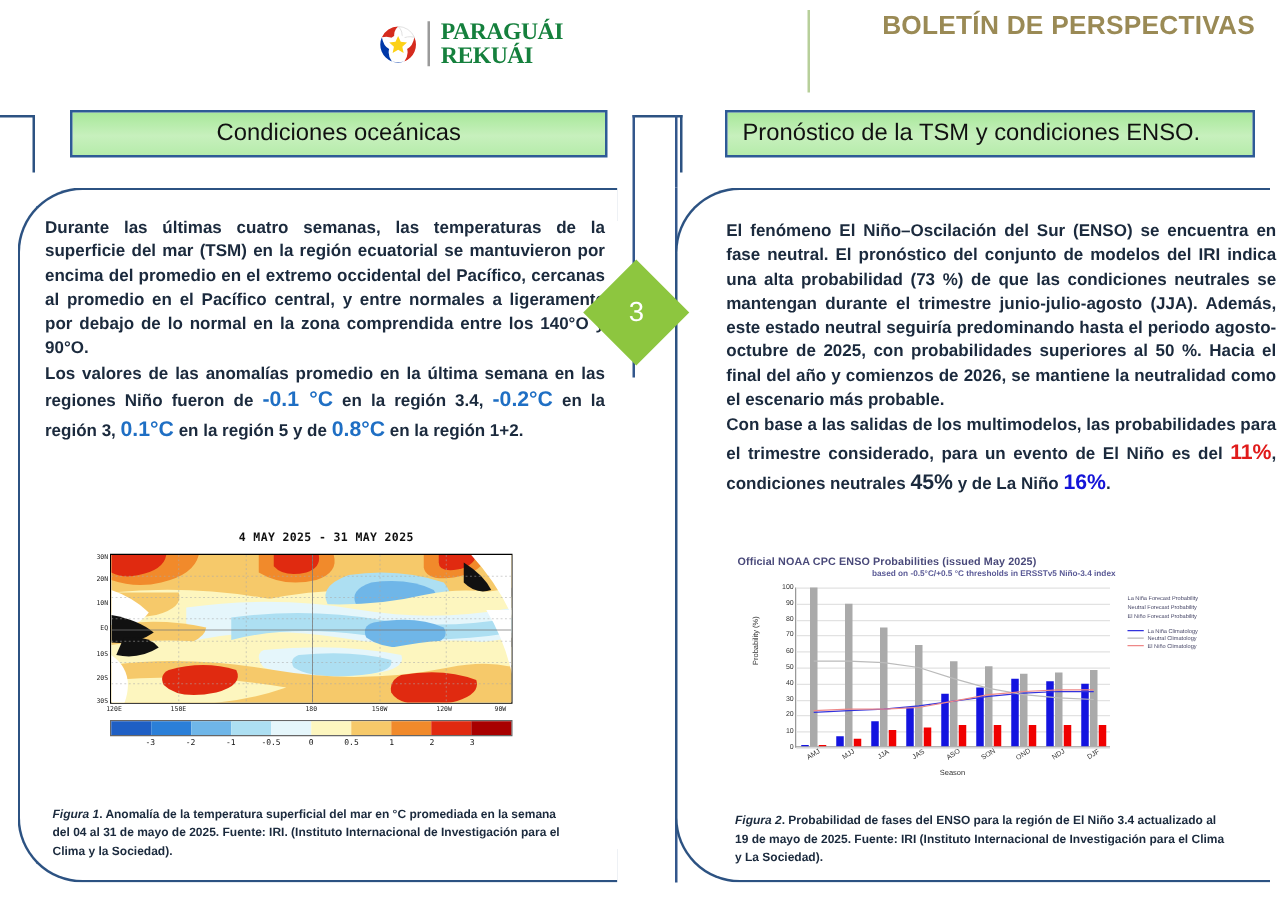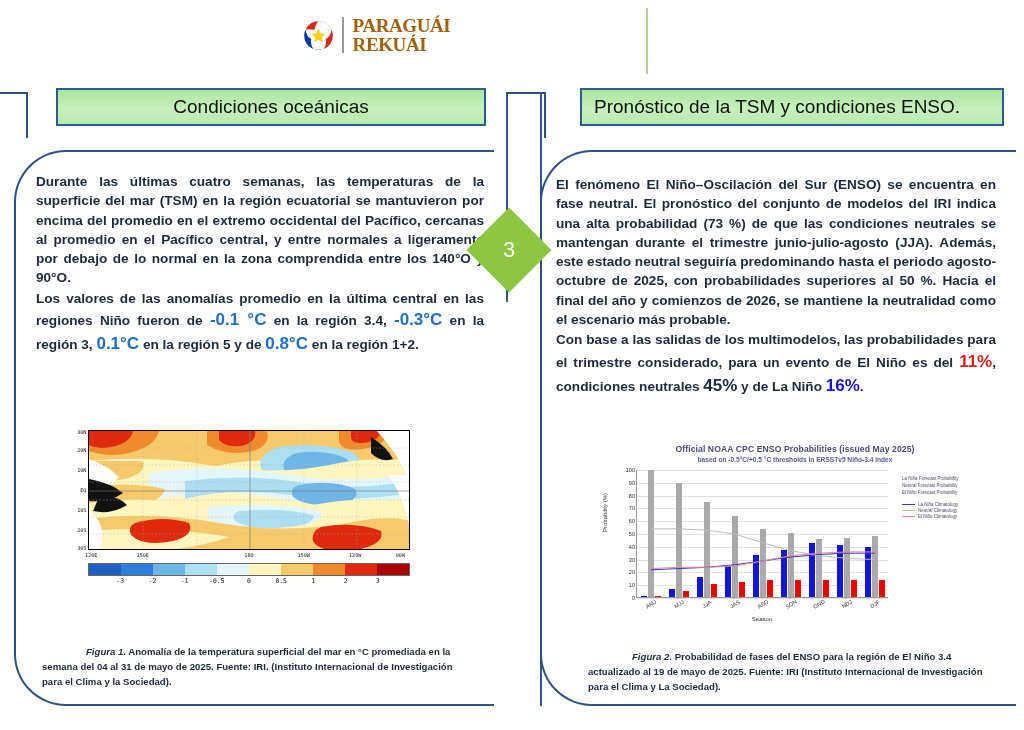--- a/index.html
+++ b/index.html
@@ -42,21 +42,21 @@
   #gov-logo .gov-l1 small { font-size: 10.5px; }
   #gov-logo .gov-l2 {
     font-family: "Liberation Serif", serif;
     font-weight: bold; font-size: 19.5px; color: #000;
     letter-spacing: -0.4px;
   }
   #gov-logo .gov-sep { width: 1.6px; height: 36px; background: #9a9a9a; }
   #gov-logo .gov-right { line-height: 1.02; }
   #gov-logo .gov-r1, #gov-logo .gov-r2 {
     font-family: "Liberation Serif", serif;
-    font-weight: bold; font-size: 19px; color: #a16207;
+    font-weight: bold; font-size: 19px; color: #15803d;
     letter-spacing: -0.4px;
   }
 
   #bulletin-title {
     position: absolute; right: 20px; top: 8px;
     width: 400px;
     text-align: right;
     font-size: 21px; font-weight: bold;
     color: #9a8a55; line-height: 1.28;
     letter-spacing: 0.2px;
@@ -97,21 +97,21 @@
   
   .body-text {
     position: absolute;
     font-size: 13.6px;
     color: #1b2a3d;
     line-height: 1.42;
     text-align: justify;
     font-weight: 600;
   }
   #text-left  { left: 36px;  top: 172px; width: 448px; }
-  #text-right { left: 556px; top: 175px; width: 440px; }
+  #text-right { left: 581px; top: 175px; width: 440px; }
   .body-text p { margin-bottom: 1px; }
   .hl-blue  { color: #1f6fc4; font-size: 17px; font-weight: bold; }
   .hl-red   { color: #e01b1b; font-size: 17px; font-weight: bold; }
   .hl-dark  { color: #1b2a3d; font-size: 17px; font-weight: bold; }
   .hl-navy  { color: #1414d8; font-size: 17px; font-weight: bold; }
 
   
   #page-marker {
     position: absolute; left: 479px; top: 220px;
     width: 60px; height: 60px;
@@ -144,21 +144,21 @@
   #colorbar { display: flex; height: 13px; border: 0.8px solid #666; }
   #colorbar div { flex: 1; }
   .cbtick {
     position: absolute; top: 14px; font-family: "DejaVu Sans Mono", monospace;
     font-size: 6.4px; color: #111; transform: translateX(-50%);
   }
 
   
   #fig2 { position: absolute; left: 590px; top: 444px; width: 410px; height: 190px; }
   #fig2-title {
-    text-align: center; font-size: 8.6px; font-weight: bold;
+    font-size: 8.6px; font-weight: bold;
     color: #4a4a7a; letter-spacing: 0.1px;
   }
   #fig2-sub {
     text-align: center; font-size: 6.6px; font-weight: bold;
     color: #5a5a96; margin-top: 2px;
   }
   #plot-area {
     position: absolute; left: 46px; top: 26px;
     width: 252px; height: 128px;
     border-left: 0.8px solid #999; border-bottom: 0.8px solid #999;
@@ -194,21 +194,21 @@
   .leg-swatch { width: 13px; height: 1.4px; }
   .leg-line span { font-size: 4.5px; color: #4a4a6a; }
 
   
   .caption {
     position: absolute; font-size: 9.6px; color: #1b2a3d;
     line-height: 1.55; font-weight: 600;
   }
   #cap1 { left: 42px;  top: 645px; width: 412px; }
   #cap2 { left: 588px; top: 650px; width: 398px; }
-  .caption b { font-style: italic; margin-left: 44px; }
+  .caption b { font-style: italic; }
 </style>
 </head>
 <body>
 
 <div id="header">
 
 
   <div id="gov-logo">
     <svg width="31" height="31" viewBox="0 0 31 31">
       <path d="M15.5 1.2 a14.3 14.3 0 0 0 -13 8.6 q6 -1.4 10.2 1.6 q-1.6 -6.4 2.8 -10.2z" fill="#d52b1e"></path>
@@ -223,20 +223,21 @@
       <div class="gov-sep"></div>
       <div class="gov-right">
         <div class="gov-r1">PARAGUÁI</div>
         <div class="gov-r2">REKUÁI</div>
       </div>
     </div>
   </div>
 
   <div id="title-divider"></div>
   <div id="bulletin-title">
+    <div>BOLETÍN DE PERSPECTIVAS</div>
   </div>
 </div>
 
 <div class="bracket-h" style="left:0px; top:92px; width:28px;"></div>
 <div class="bracket-v" style="left:26px; top:92px; height:46px;"></div>
 
 <div class="bracket-h" style="left:506px; top:92px; width:40px;"></div>
 <div class="bracket-v" style="left:544px; top:92px; height:46px;"></div>
 
 <div class="conn-v" style="left:506px; top:92px; height:210px;"></div>
@@ -249,37 +250,38 @@
 <div class="banner" id="banner-right">
   <div class="banner-text">Pronóstico de la TSM y condiciones ENSO.</div>
 </div>
 
 <div class="panel" id="panel-left"></div>
 <div class="panel" id="panel-right"></div>
 
 <div class="body-text" id="text-left">
   <p>Durante las últimas cuatro semanas, las temperaturas de la superficie del mar (TSM) en la región ecuatorial se mantuvieron por encima del promedio en el extremo occidental del Pacífico, cercanas al promedio en el Pacífico central, y entre normales a ligeramente por debajo de lo normal en la zona comprendida entre los 140°O y 90°O.</p>
   <p>
-    <span>Los valores de las anomalías promedio en la última central en las regiones Niño fueron de </span><span class="hl-blue">-0.1 °C</span><span> en la región 3.4, </span><span class="hl-blue">-0.3°C</span><span> en la región 3, </span><span class="hl-blue">0.1°C</span><span> en la región 5 y de </span><span class="hl-blue">0.8°C</span><span> en la región 1+2.</span>
+    <span>Los valores de las anomalías promedio en la última semana en las regiones Niño fueron de </span><span class="hl-blue">-0.1 °C</span><span> en la región 3.4, </span><span class="hl-blue">-0.2°C</span><span> en la región 3, </span><span class="hl-blue">0.1°C</span><span> en la región 5 y de </span><span class="hl-blue">0.8°C</span><span> en la región 1+2.</span>
   </p>
 </div>
 
 <div class="body-text" id="text-right">
   <p>El fenómeno El Niño–Oscilación del Sur (ENSO) se encuentra en fase neutral. El pronóstico del conjunto de modelos del IRI indica una alta probabilidad (73 %) de que las condiciones neutrales se mantengan durante el trimestre junio-julio-agosto (JJA). Además, este estado neutral seguiría predominando hasta el periodo agosto-octubre de 2025, con probabilidades superiores al 50 %. Hacia el final del año y comienzos de 2026, se mantiene la neutralidad como el escenario más probable.</p>
   <p>
     <span>Con base a las salidas de los multimodelos, las probabilidades para el trimestre considerado, para un evento de El Niño es del </span><span class="hl-red">11%</span><span>, condiciones neutrales </span><span class="hl-dark">45%</span><span> y de La Niño </span><span class="hl-navy">16%</span><span>.</span>
   </p>
 </div>
 
 <div id="page-marker">
   <span>3</span>
 </div>
 
 <div id="fig1">
   <div id="fig1-title">
+    <div>4 MAY 2025  -  31 MAY 2025</div>
   </div>
   <div id="map-wrap">
     <div id="map-canvas">
       <svg width="322" height="120" viewBox="0 0 322 120" preserveAspectRatio="none">
         <rect width="322" height="120" fill="#fdf6bf"></rect>
         <path d="M0 0 h322 v26 q-40 8 -90 4 q-60 -5 -110 6 q-60 10 -122 -4z" fill="#f6c96a"></path>
         <path d="M0 0 h70 q-4 16 -30 22 q-20 5 -40 -2z" fill="#f18a2b"></path>
         <path d="M0 0 h44 q-2 12 -22 16 q-12 3 -22 -2z" fill="#e02a10"></path>
         <path d="M118 0 h60 q4 14 -14 20 q-26 6 -46 -6z" fill="#f18a2b"></path>
         <path d="M130 0 h36 q2 10 -10 14 q-18 4 -26 -5z" fill="#e02a10"></path>

